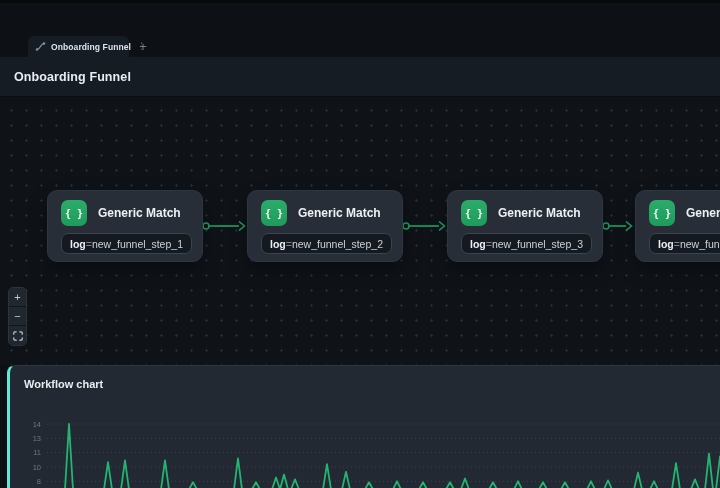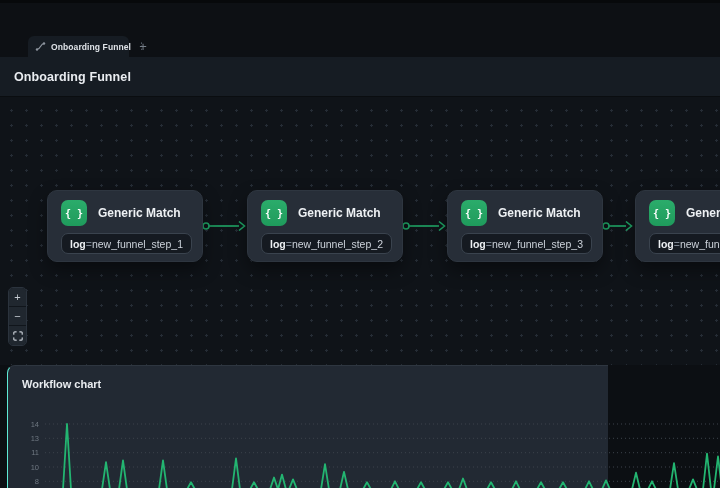--- a/index.html
+++ b/index.html
@@ -92,23 +92,23 @@
     width: 100%; height: 19px; background: #20272f; color: #c6ccd3;
     font-size: 11px; line-height: 18px; text-align: center;
     border: none; border-bottom: 1px solid #10151b; cursor: pointer;
     display: flex; align-items: center; justify-content: center;
     font-family: "Liberation Sans", sans-serif;
   }
   .zoombtn:last-child { border-bottom: none; }
 
   
   .chart-panel {
-    position: absolute; left: 7px; top: 365px; width: 601px; height: 123px;
+    position: absolute; left: 7px; top: 365px; width: 713px; height: 123px;
     background: #222933; border-radius: 8px 0 0 0;
-    border-top: 1px solid #2e3640; border-left: 1px solid #5eead4;
+    border-top: 1px solid #2e3640; border-left: 3px solid #5eead4;
   }
   .chart-title {
     position: absolute; left: 14px; top: 12px;
     font-size: 11px; font-weight: 700; color: #e9ecf0;
   }
   .chart-svg { position: absolute; left: 0; top: 0; }
 </style>
 </head>
 <body>
 

